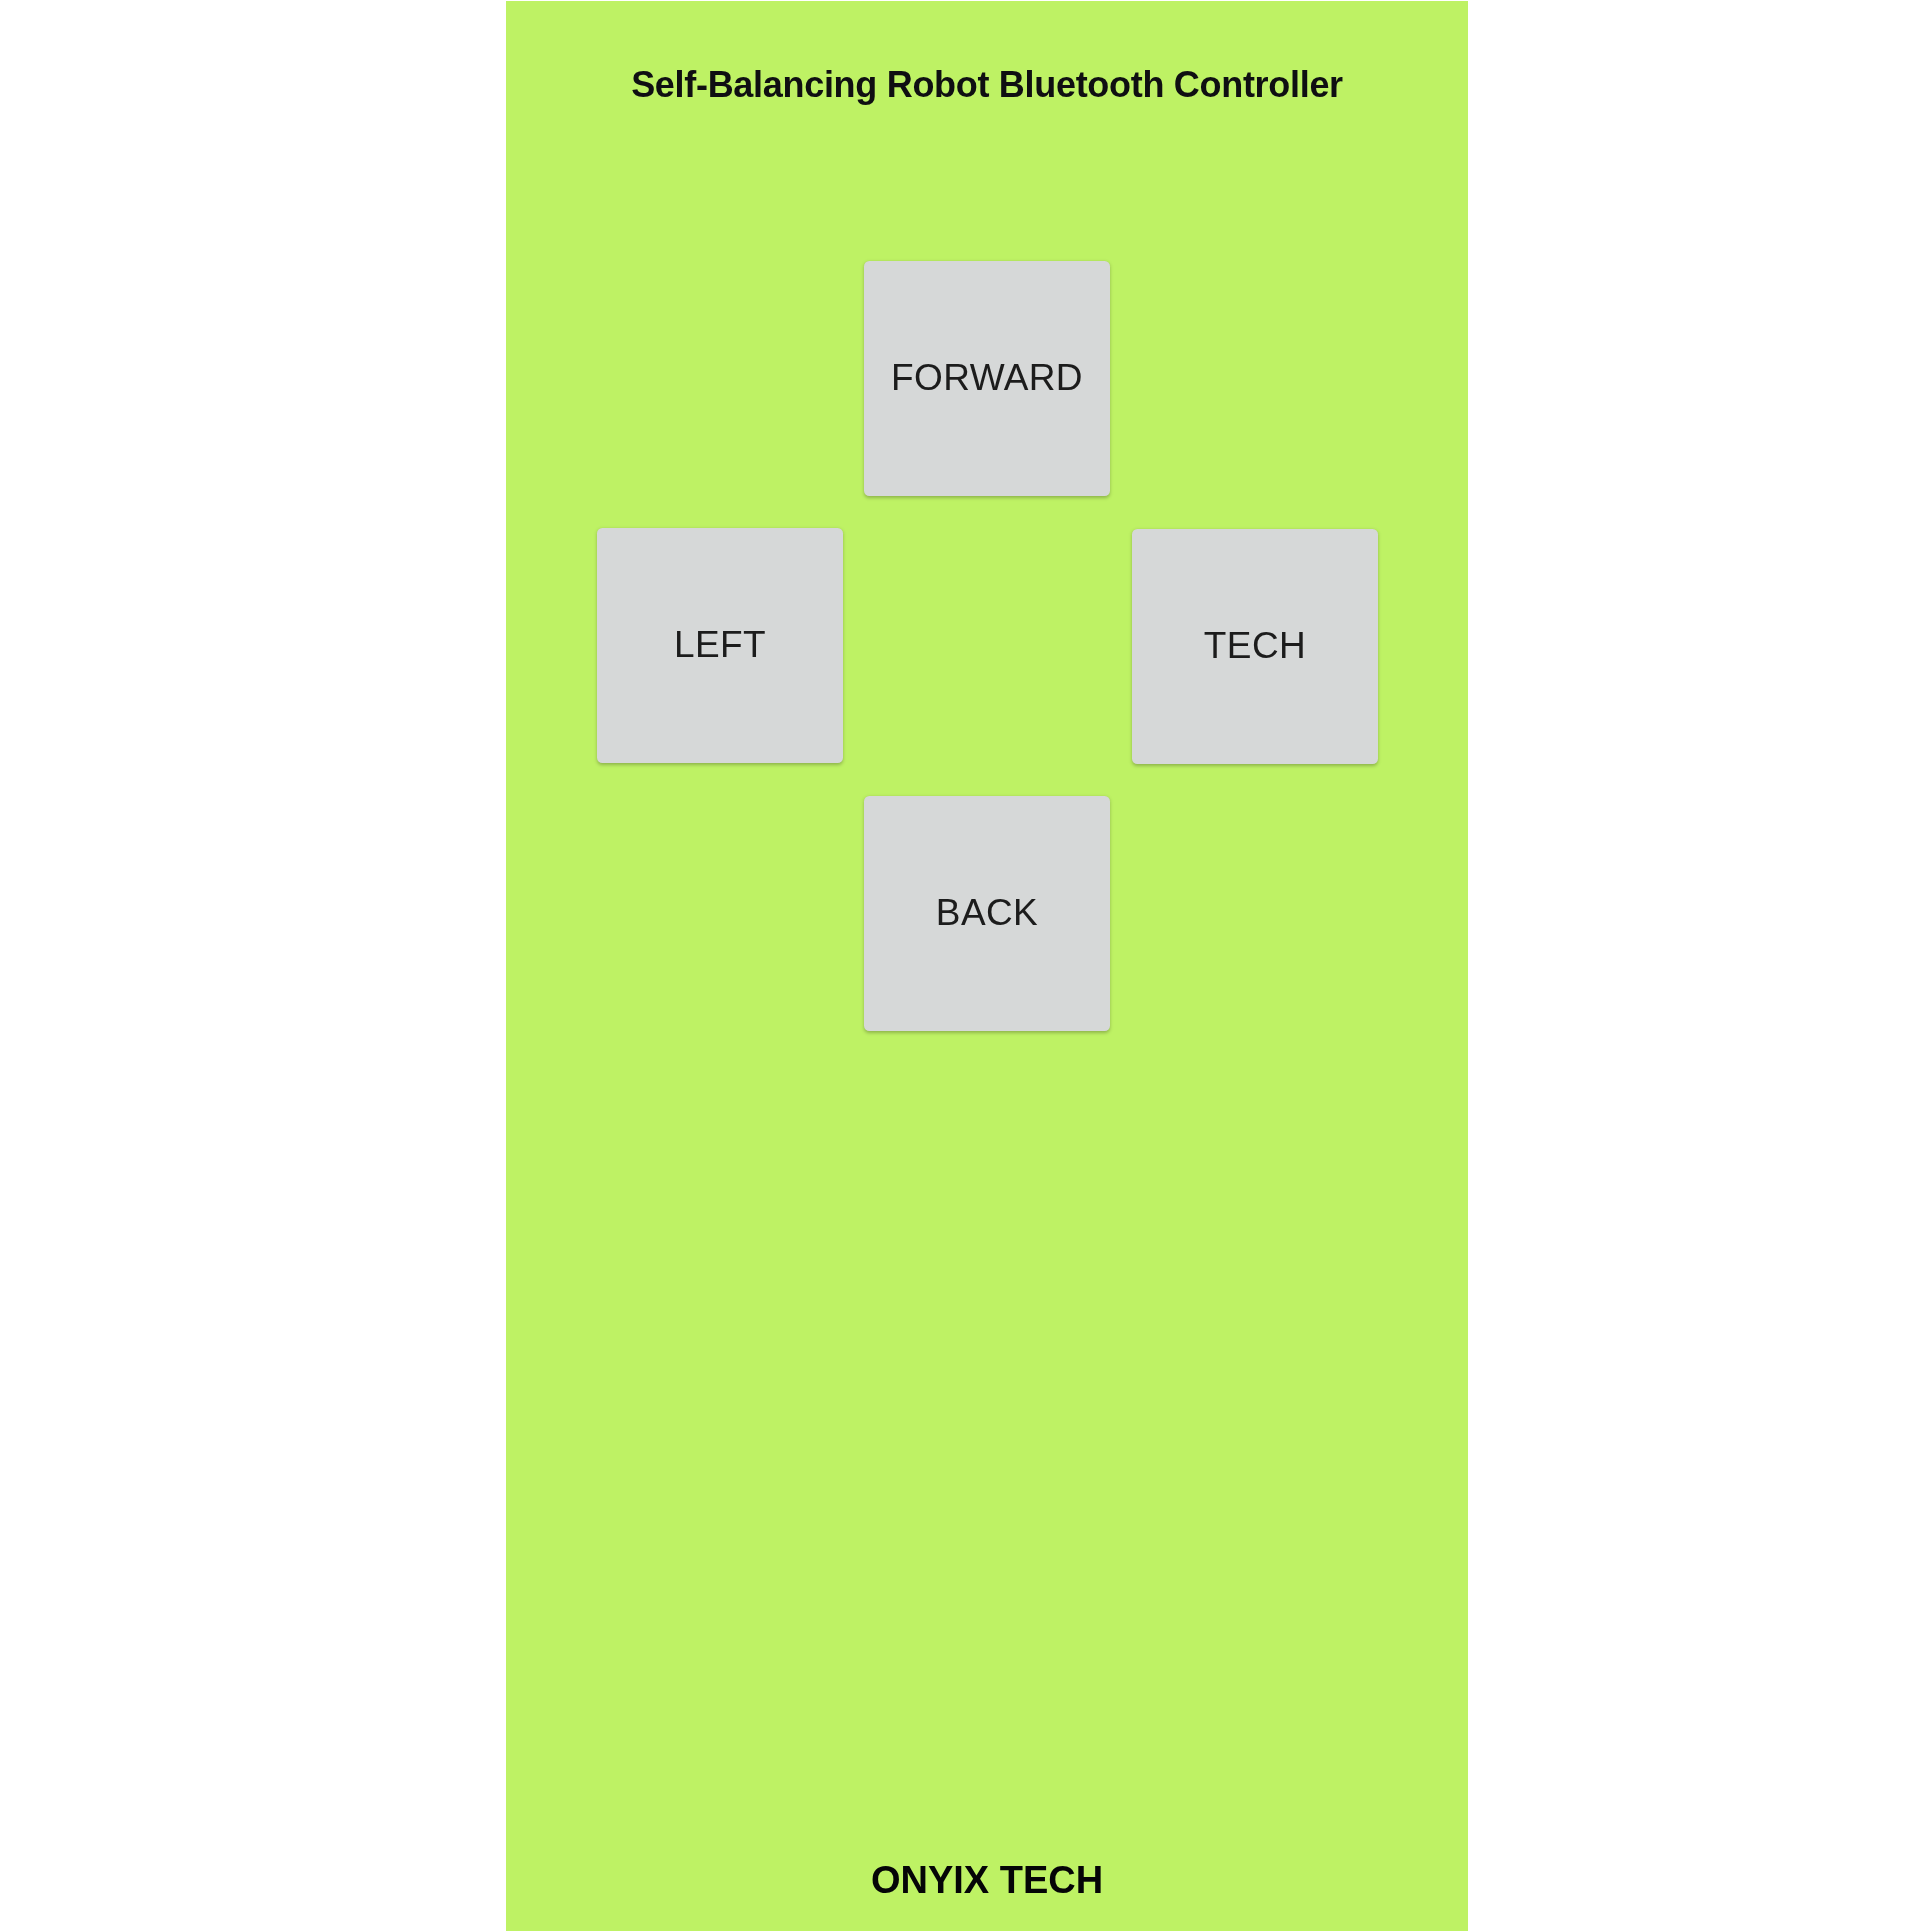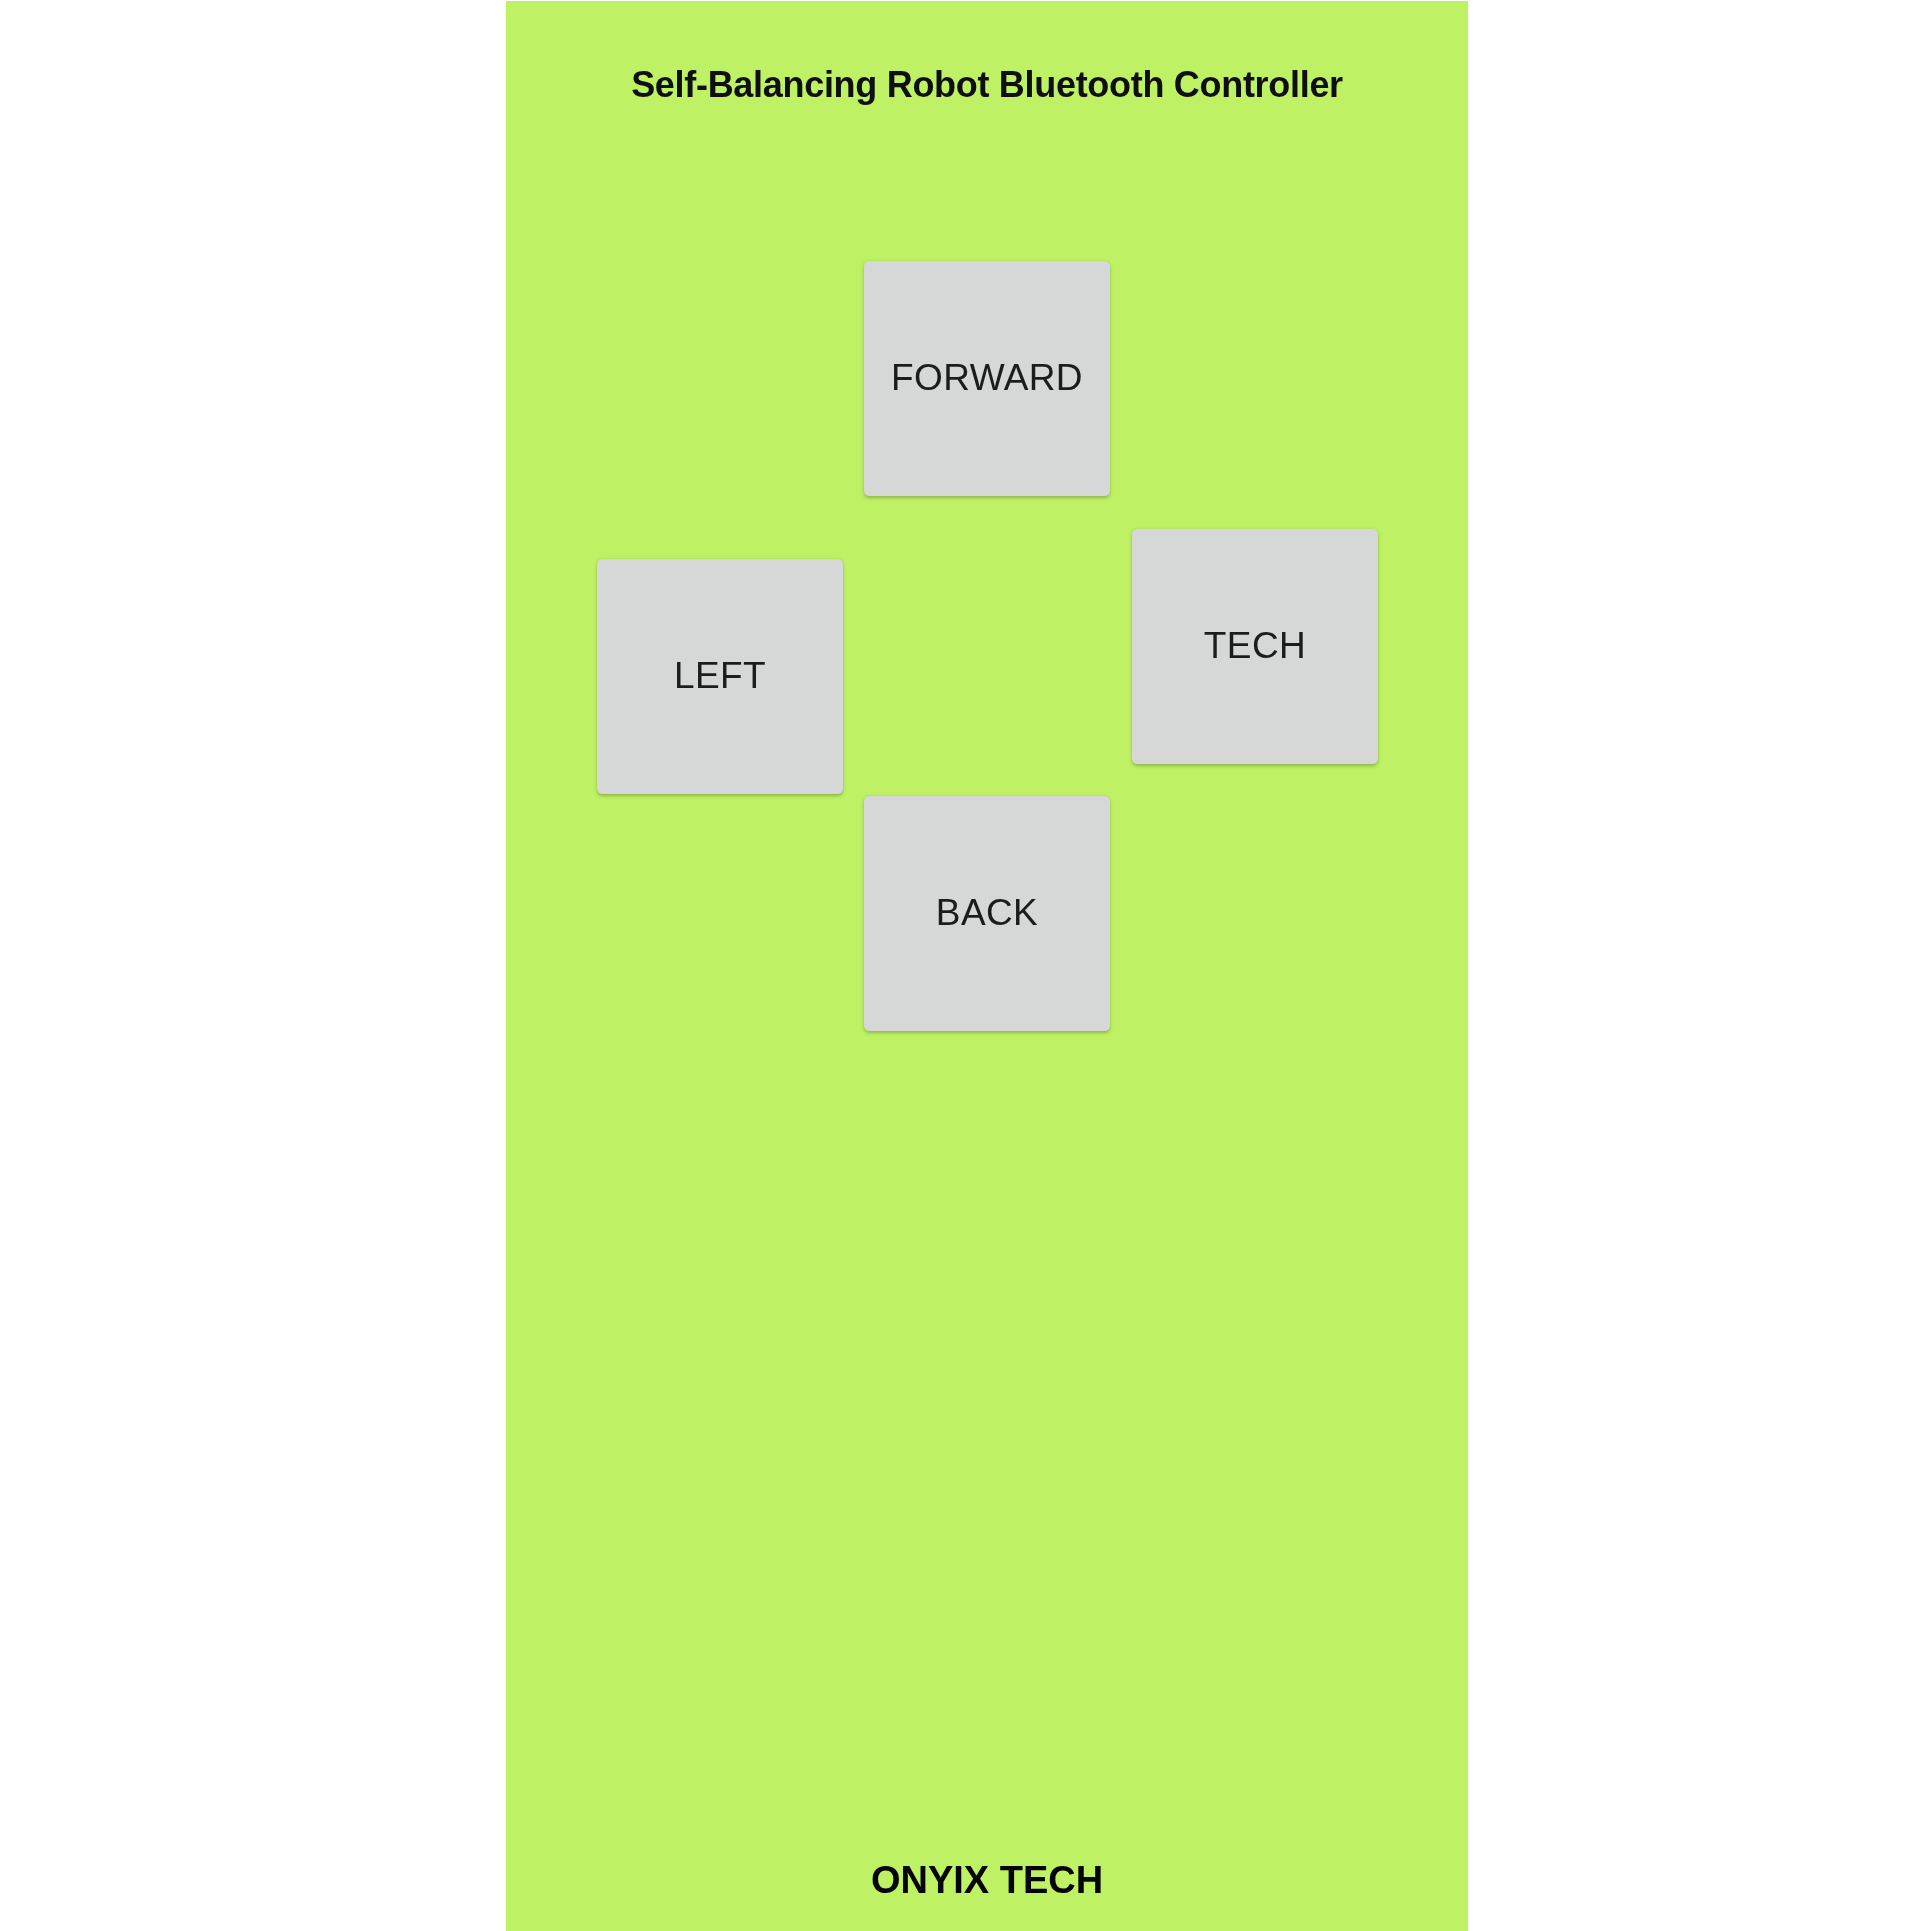--- a/index.html
+++ b/index.html
@@ -17,21 +17,21 @@
     line-height:45px;
   }
   .btn {
     position:absolute; width:246px; height:235px; background:#d6d8d8;
     border-radius:5.3px; box-shadow:0 1.8px 3.6px rgba(0,0,0,0.25);
     display:flex; align-items:center; justify-content:center;
     font-size:37px; color:#1c1c1c; letter-spacing:0.4px; cursor:pointer;
     border:none; padding:12px; font-family:"Liberation Sans", "DejaVu Sans", sans-serif;
   }
   .btn-forward { left:358px; top:260px; }
-  .btn-left    { left:91px; top:527px;margin-top:31px; }
+  .btn-left    { left:91px; top:527px; }
   .btn-right   { left:626px; top:528px; }
   .btn-back    { left:358px; top:795px; }
   .footer {
     position:absolute; left:0; right:0; top:1848px; text-align:center;
     font-weight:bold; font-size:38px; color:#050507; line-height:62px;
   }
 </style>
 </head>
 <body>
 

